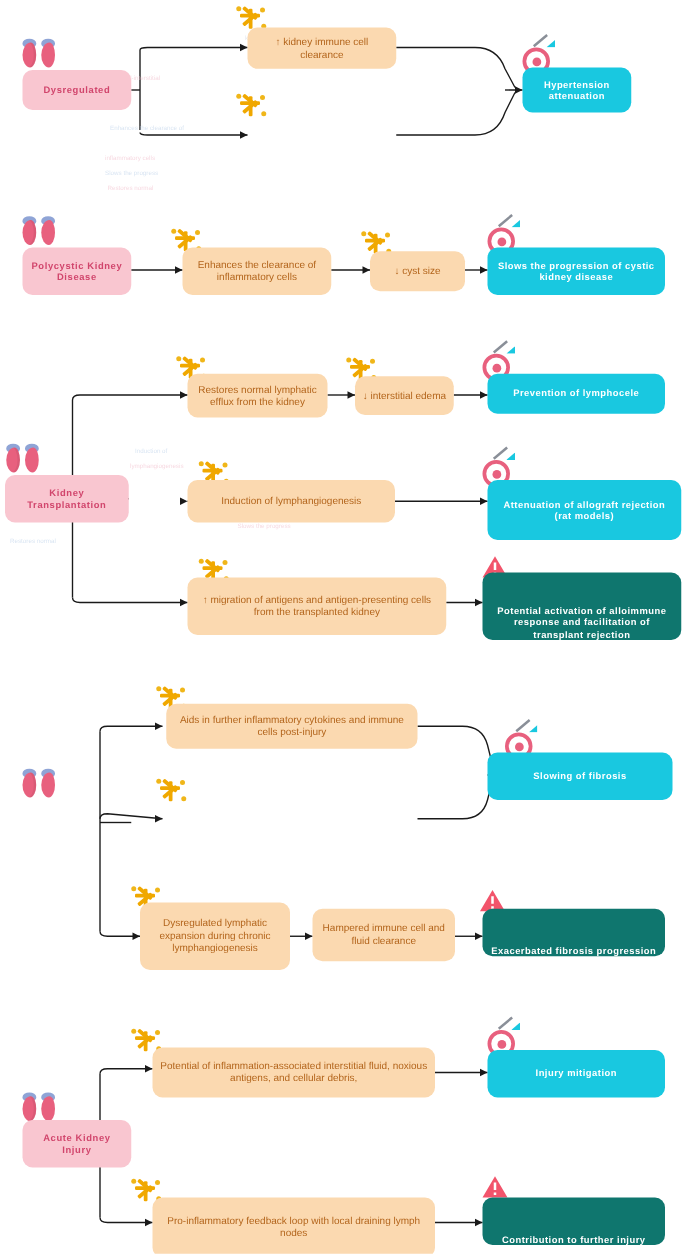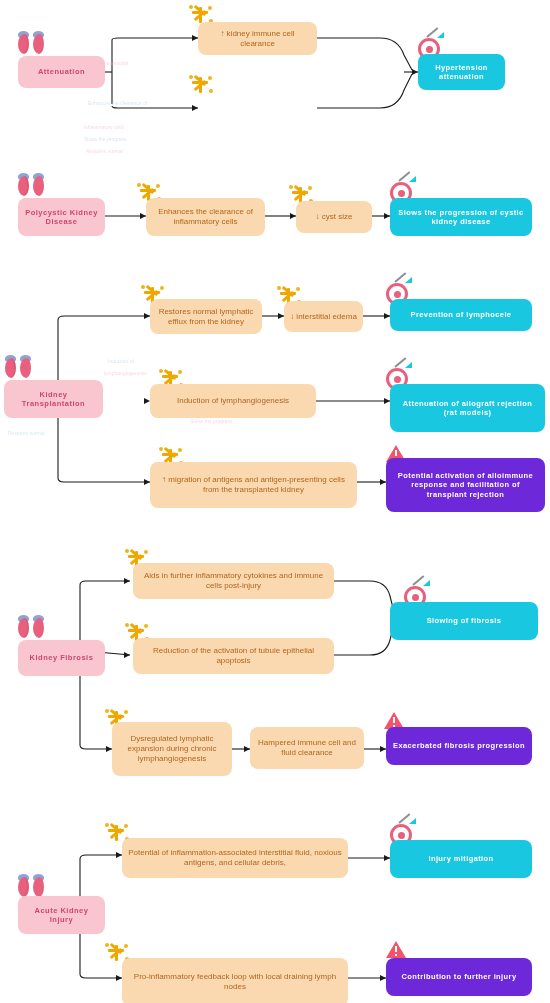--- a/index.html
+++ b/index.html
@@ -10,21 +10,21 @@
   .node{position:absolute;box-sizing:border-box;display:flex;align-items:center;justify-content:center;text-align:center;border-radius:8px;}
   .node span{display:block;line-height:1.25;padding:0 6px;}
 
   
   .n-source{background:#f9c6d0;color:#d1456c;font-size:7.5px;font-weight:bold;letter-spacing:.5px;}
   
   .n-proc{background:#fbd9b0;color:#b3651c;font-size:8px;}
   
   .n-out{background:#19c8e0;color:#ffffff;font-size:7.5px;font-weight:bold;letter-spacing:.4px;}
   
-  .n-warn{background:#6d28d9;color:#ffffff;font-size:7.5px;font-weight:bold;letter-spacing:.4px;}
+  .n-warn{background:#0f766e;color:#ffffff;font-size:7.5px;font-weight:bold;letter-spacing:.4px;align-items:flex-end;}
 
   
   .kidney{position:absolute;width:26px;height:22px;}
   .kidney .lobe{position:absolute;top:0;width:11px;height:20px;background:#e8607e;border-radius:60% 40% 45% 55%/50% 50% 50% 50%;}
   .kidney .lobe.l{left:0;box-shadow:inset -2px 0 0 rgba(0,0,0,.06);}
   .kidney .lobe.r{right:0;}
   .kidney .cap{position:absolute;top:-3px;width:11px;height:7px;background:#8fa4d6;border-radius:50% 50% 40% 40%;}
   .kidney .cap.l{left:0;}
   .kidney .cap.r{right:0;}
 
@@ -138,21 +138,21 @@
   <div class="ghost blue" style="left:8px;top:430px;">Restores normal</div>
   <div class="ghost pink" style="left:190px;top:418px;">Slows the progress</div>
 
   <div class="kidney" style="left:18px;top:34px;">
     <div class="cap l"></div>
       <div class="cap r"></div>
     <div class="lobe l"></div>
       <div class="lobe r"></div>
   </div>
   <div class="node n-source" style="left:18px;top:56px;width:87px;height:32px;">
-    <span>Attenuation</span>
+    <span>Dysregulated</span>
   </div>
 
   <div class="burst" style="left:188px;top:4px;">
     <i style="left:11px;top:3px;width:3px;height:16px;"></i>
     <i style="left:4px;top:7px;width:16px;height:3px;"></i>
     <i style="left:5px;top:5px;width:14px;height:3px;transform:rotate(40deg);"></i>
     <i style="left:5px;top:10px;width:14px;height:3px;transform:rotate(-40deg);"></i>
     <div class="dot" style="left:1px;top:1px;"></div>
     <div class="dot" style="left:20px;top:2px;"></div>
     <div class="dot" style="left:21px;top:15px;"></div>
@@ -310,23 +310,20 @@
   <div class="node n-warn" style="left:386px;top:458px;width:159px;height:54px;">
     <span>Potential activation of alloimmune response and facilitation of transplant rejection</span>
   </div>
 
   <div class="kidney" style="left:18px;top:618px;">
     <div class="cap l"></div>
       <div class="cap r"></div>
     <div class="lobe l"></div>
       <div class="lobe r"></div>
   </div>
-  <div class="node n-source" style="left:18px;top:640px;width:87px;height:36px;">
-    <span>Kidney Fibrosis</span>
-  </div>
 
   <div class="burst" style="left:124px;top:548px;">
     <i style="left:11px;top:3px;width:3px;height:16px;"></i>
     <i style="left:4px;top:7px;width:16px;height:3px;"></i>
     <i style="left:5px;top:5px;width:14px;height:3px;transform:rotate(40deg);"></i>
     <i style="left:5px;top:10px;width:14px;height:3px;transform:rotate(-40deg);"></i>
     <div class="dot" style="left:1px;top:1px;"></div>
     <div class="dot" style="left:20px;top:2px;"></div>
     <div class="dot" style="left:21px;top:15px;"></div>
   </div>
@@ -335,23 +332,20 @@
   </div>
 
   <div class="burst" style="left:124px;top:622px;">
     <i style="left:11px;top:3px;width:3px;height:16px;"></i>
     <i style="left:4px;top:7px;width:16px;height:3px;"></i>
     <i style="left:5px;top:5px;width:14px;height:3px;transform:rotate(40deg);"></i>
     <i style="left:5px;top:10px;width:14px;height:3px;transform:rotate(-40deg);"></i>
     <div class="dot" style="left:1px;top:1px;"></div>
     <div class="dot" style="left:20px;top:2px;"></div>
     <div class="dot" style="left:21px;top:15px;"></div>
-  </div>
-  <div class="node n-proc" style="left:133px;top:638px;width:201px;height:36px;">
-    <span>Reduction of the activation of tubule epithelial apoptosis</span>
   </div>
 
   <div class="target" style="left:404px;top:586px;">
     <div class="stick"></div>
       <div class="fletch"></div>
   </div>
   <div class="node n-out" style="left:390px;top:602px;width:148px;height:38px;">
     <span>Slowing of fibrosis</span>
   </div>
 

